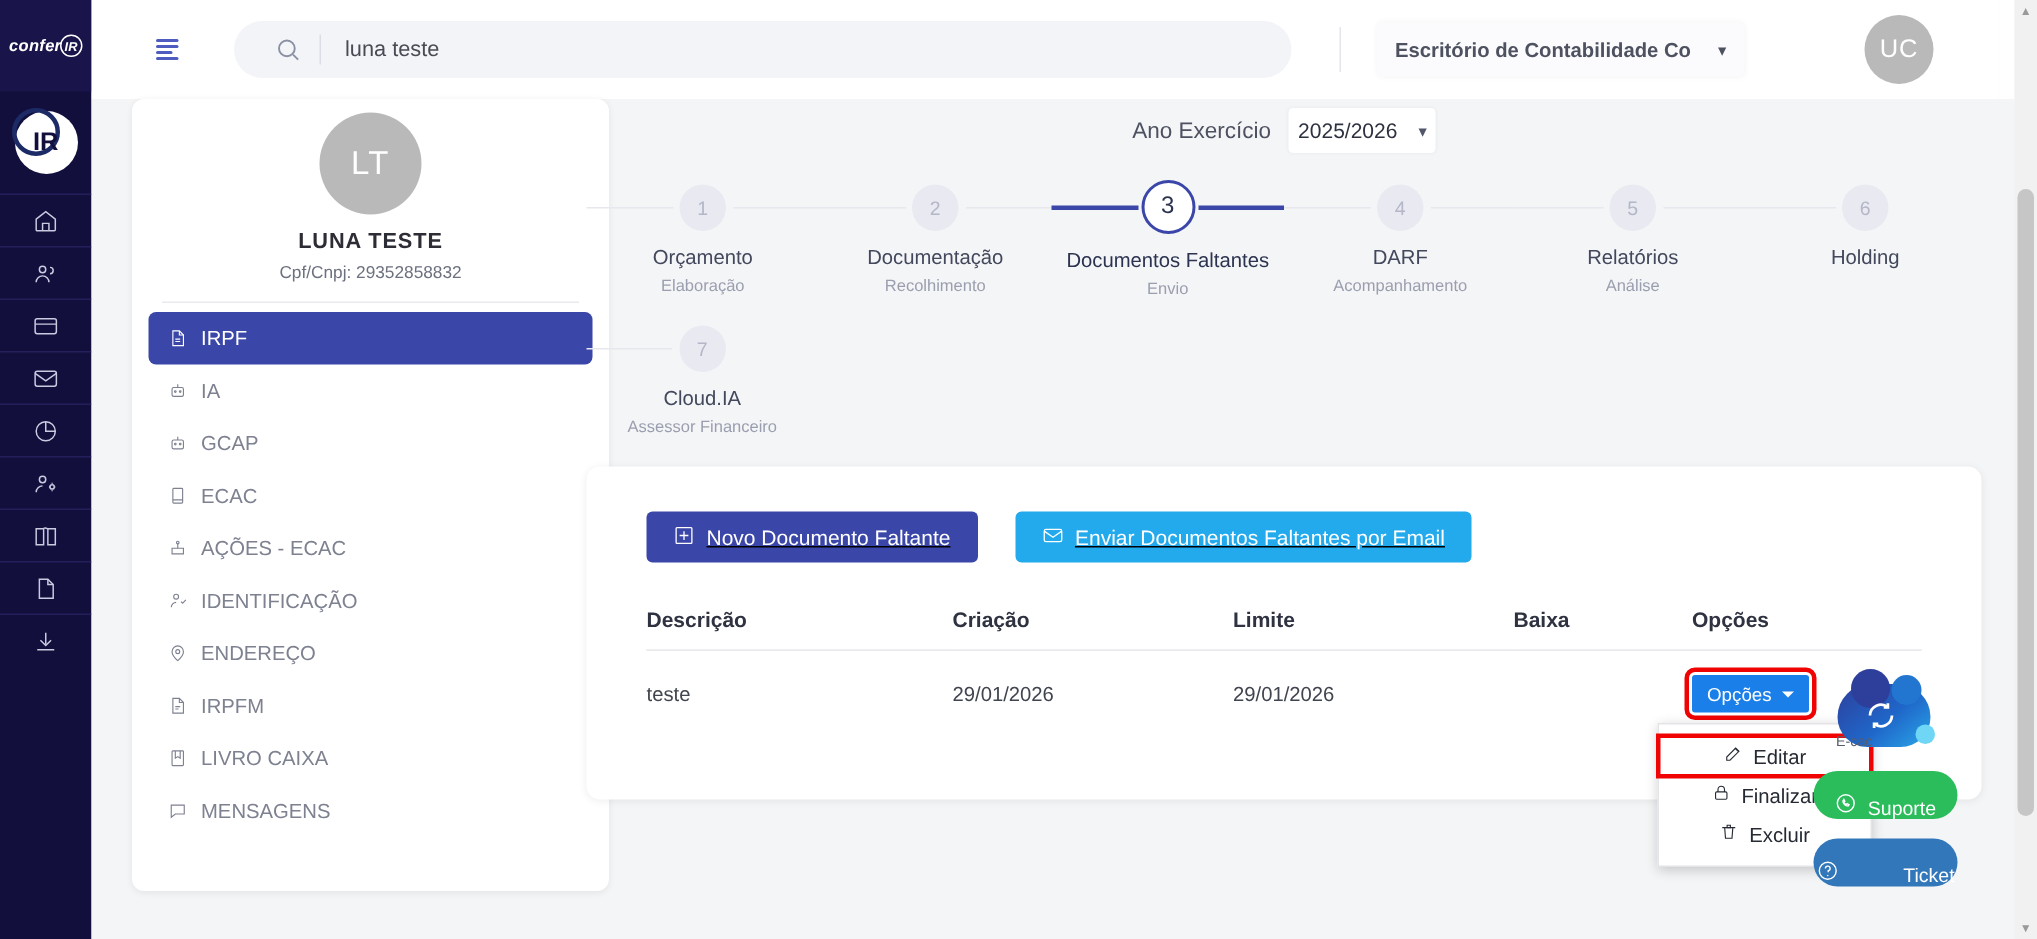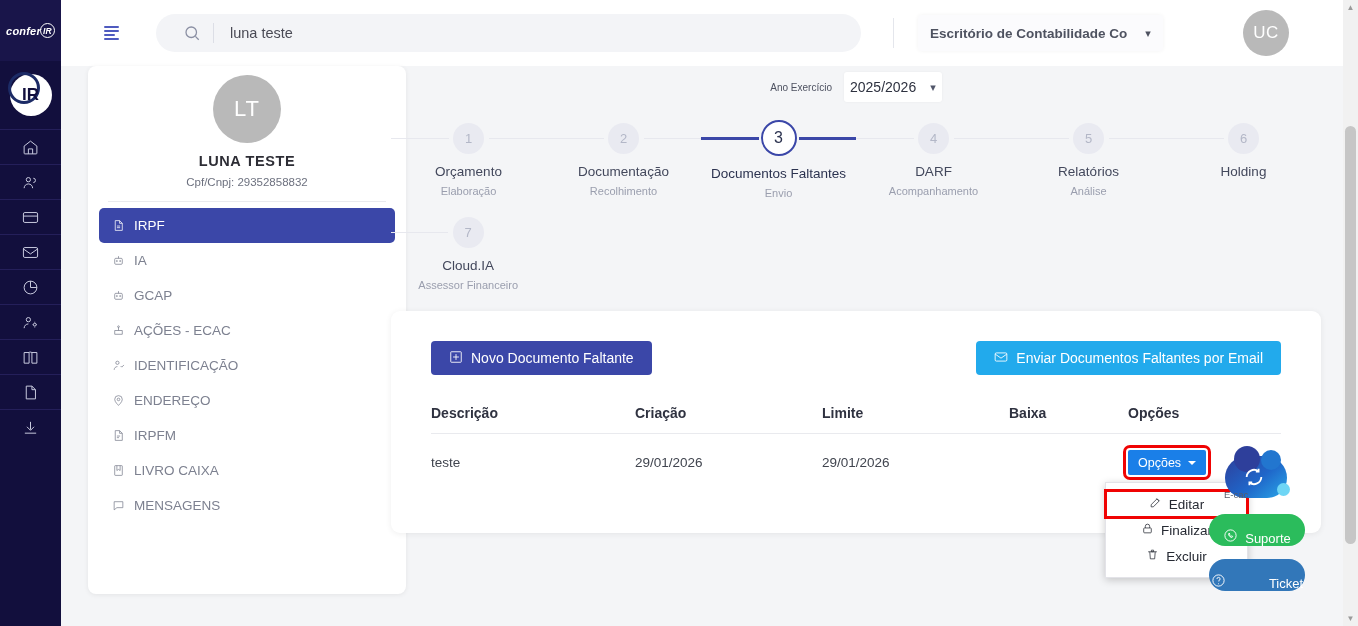--- a/index.html
+++ b/index.html
@@ -113,21 +113,21 @@
     margin-bottom: 0px;
   }
   .menu-item.active { background: #3b47a8; color: #ffffff; }
   .menu-item .mi { width: 14px; height: 14px; display: inline-flex; align-items: center; justify-content: center; }
   .menu-item .mi svg { width: 13px; height: 13px; stroke: currentColor; fill: none; stroke-width: 1.4; }
 
   
   .main-col { position: absolute; left: 330px; top: 0; width: 930px; }
 
   .ano-row { display: flex; align-items: center; justify-content: center; height: 42px; }
-  .ano-label { font-size: 10px; color: #4d5160; margin-right: 12px; }
+  .ano-label { font-size: 15px; color: #4d5160; margin-right: 12px; }
   .ano-select {
     height: 30px; background: #fff; border: none; border-radius: 3px; padding: 0 6px;
     font-family: "Liberation Sans", sans-serif; font-size: 14px; color: #2e3240;
     display: flex; align-items: center; cursor: pointer;
     box-shadow: 0 0 3px rgba(0,0,0,.05);
   }
   .ano-select .chev { margin-left: 14px; font-size: 11px; color: #51566a; }
 
   
   .stepper { position: relative; padding-top: 10px; }
@@ -154,21 +154,21 @@
 
   .steprow2 { display: flex; margin-top: 13px; }
   .steprow2 .step { flex: 0 0 16.6%; }
 
   
   .tbl-card {
     margin-top: 20px; background: #fff; border-radius: 9px;
     box-shadow: 0 1px 6px rgba(0,0,0,.07); padding: 20px 40px 40px;
     position: relative;
   }
-  .btn-row { display: flex; justify-content: space-between; gap: 25px; padding: 10px 0 16px; }
+  .btn-row { display: flex; justify-content: flex-start; gap: 25px; padding: 10px 0 16px; text-decoration: underline; }
   .btn {
     height: 34px; border-radius: 4px; border: none; color: #fff; cursor: pointer;
     font-family: "Liberation Sans", sans-serif; font-size: 14px;
     display: inline-flex; align-items: center; gap: 8px; padding: 0 18px;
   }
   .btn-primary { background: #3b47a8; }
   .btn-info { background: #22aaec; }
   .btn .bi svg { width: 14px; height: 14px; stroke: #fff; fill: none; stroke-width: 1.5; }
 
   table.grid { width: 100%; border-collapse: collapse; margin-top: 6px; }
@@ -411,20 +411,29 @@
             <svg viewBox="0 0 24 24">
                 <rect x="5" y="8" width="14" height="11" rx="2"></rect>
                 <path d="M12 4v4"></path>
                 <circle cx="9" cy="13" r="1"></circle>
                 <circle cx="15" cy="13" r="1"></circle>
               </svg>
           </span>
           <span>GCAP</span>
         </div>
 
+        <div class="menu-item">
+          <span class="mi">
+            <svg viewBox="0 0 24 24">
+                <rect x="6" y="3" width="12" height="18" rx="1"></rect>
+                <path d="M6 17h12"></path>
+              </svg>
+          </span>
+          <span>ECAC</span>
+        </div>
 
         <div class="menu-item">
           <span class="mi">
             <svg viewBox="0 0 24 24">
                 <path d="M5 12h14v7H5z"></path>
                 <path d="M12 6v6"></path>
                 <circle cx="12" cy="5" r="1.6"></circle>
               </svg>
           </span>
           <span>AÇÕES - ECAC</span>

